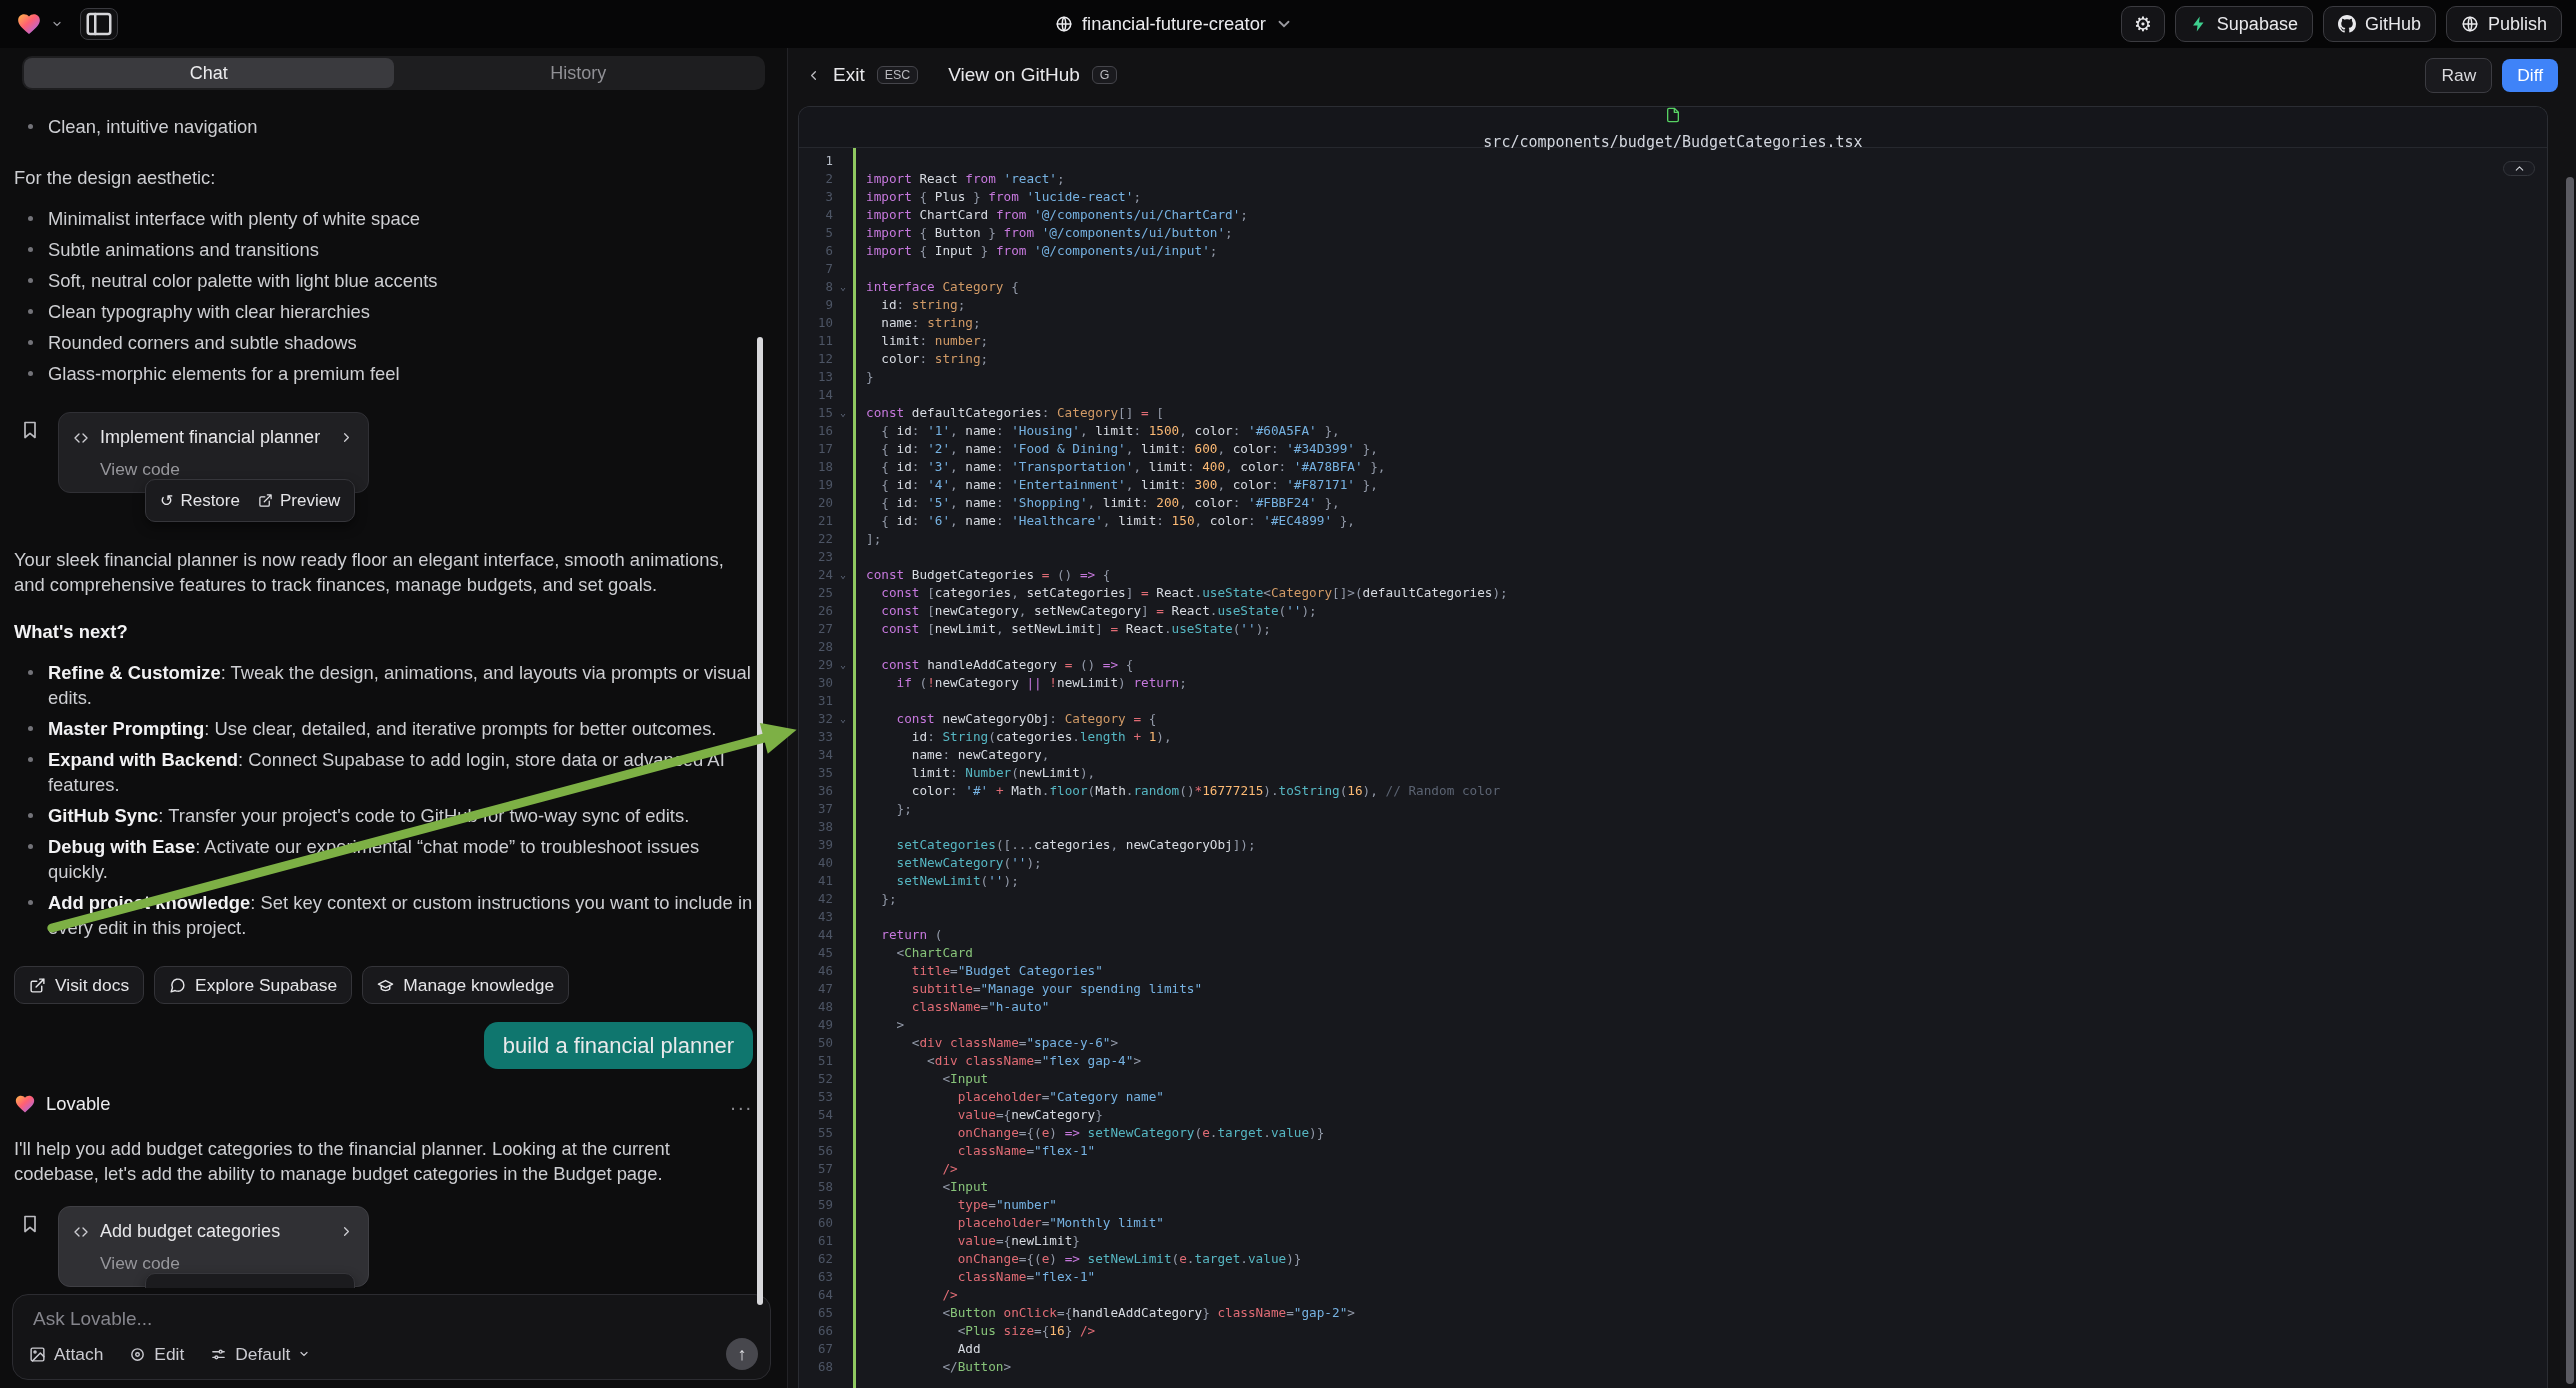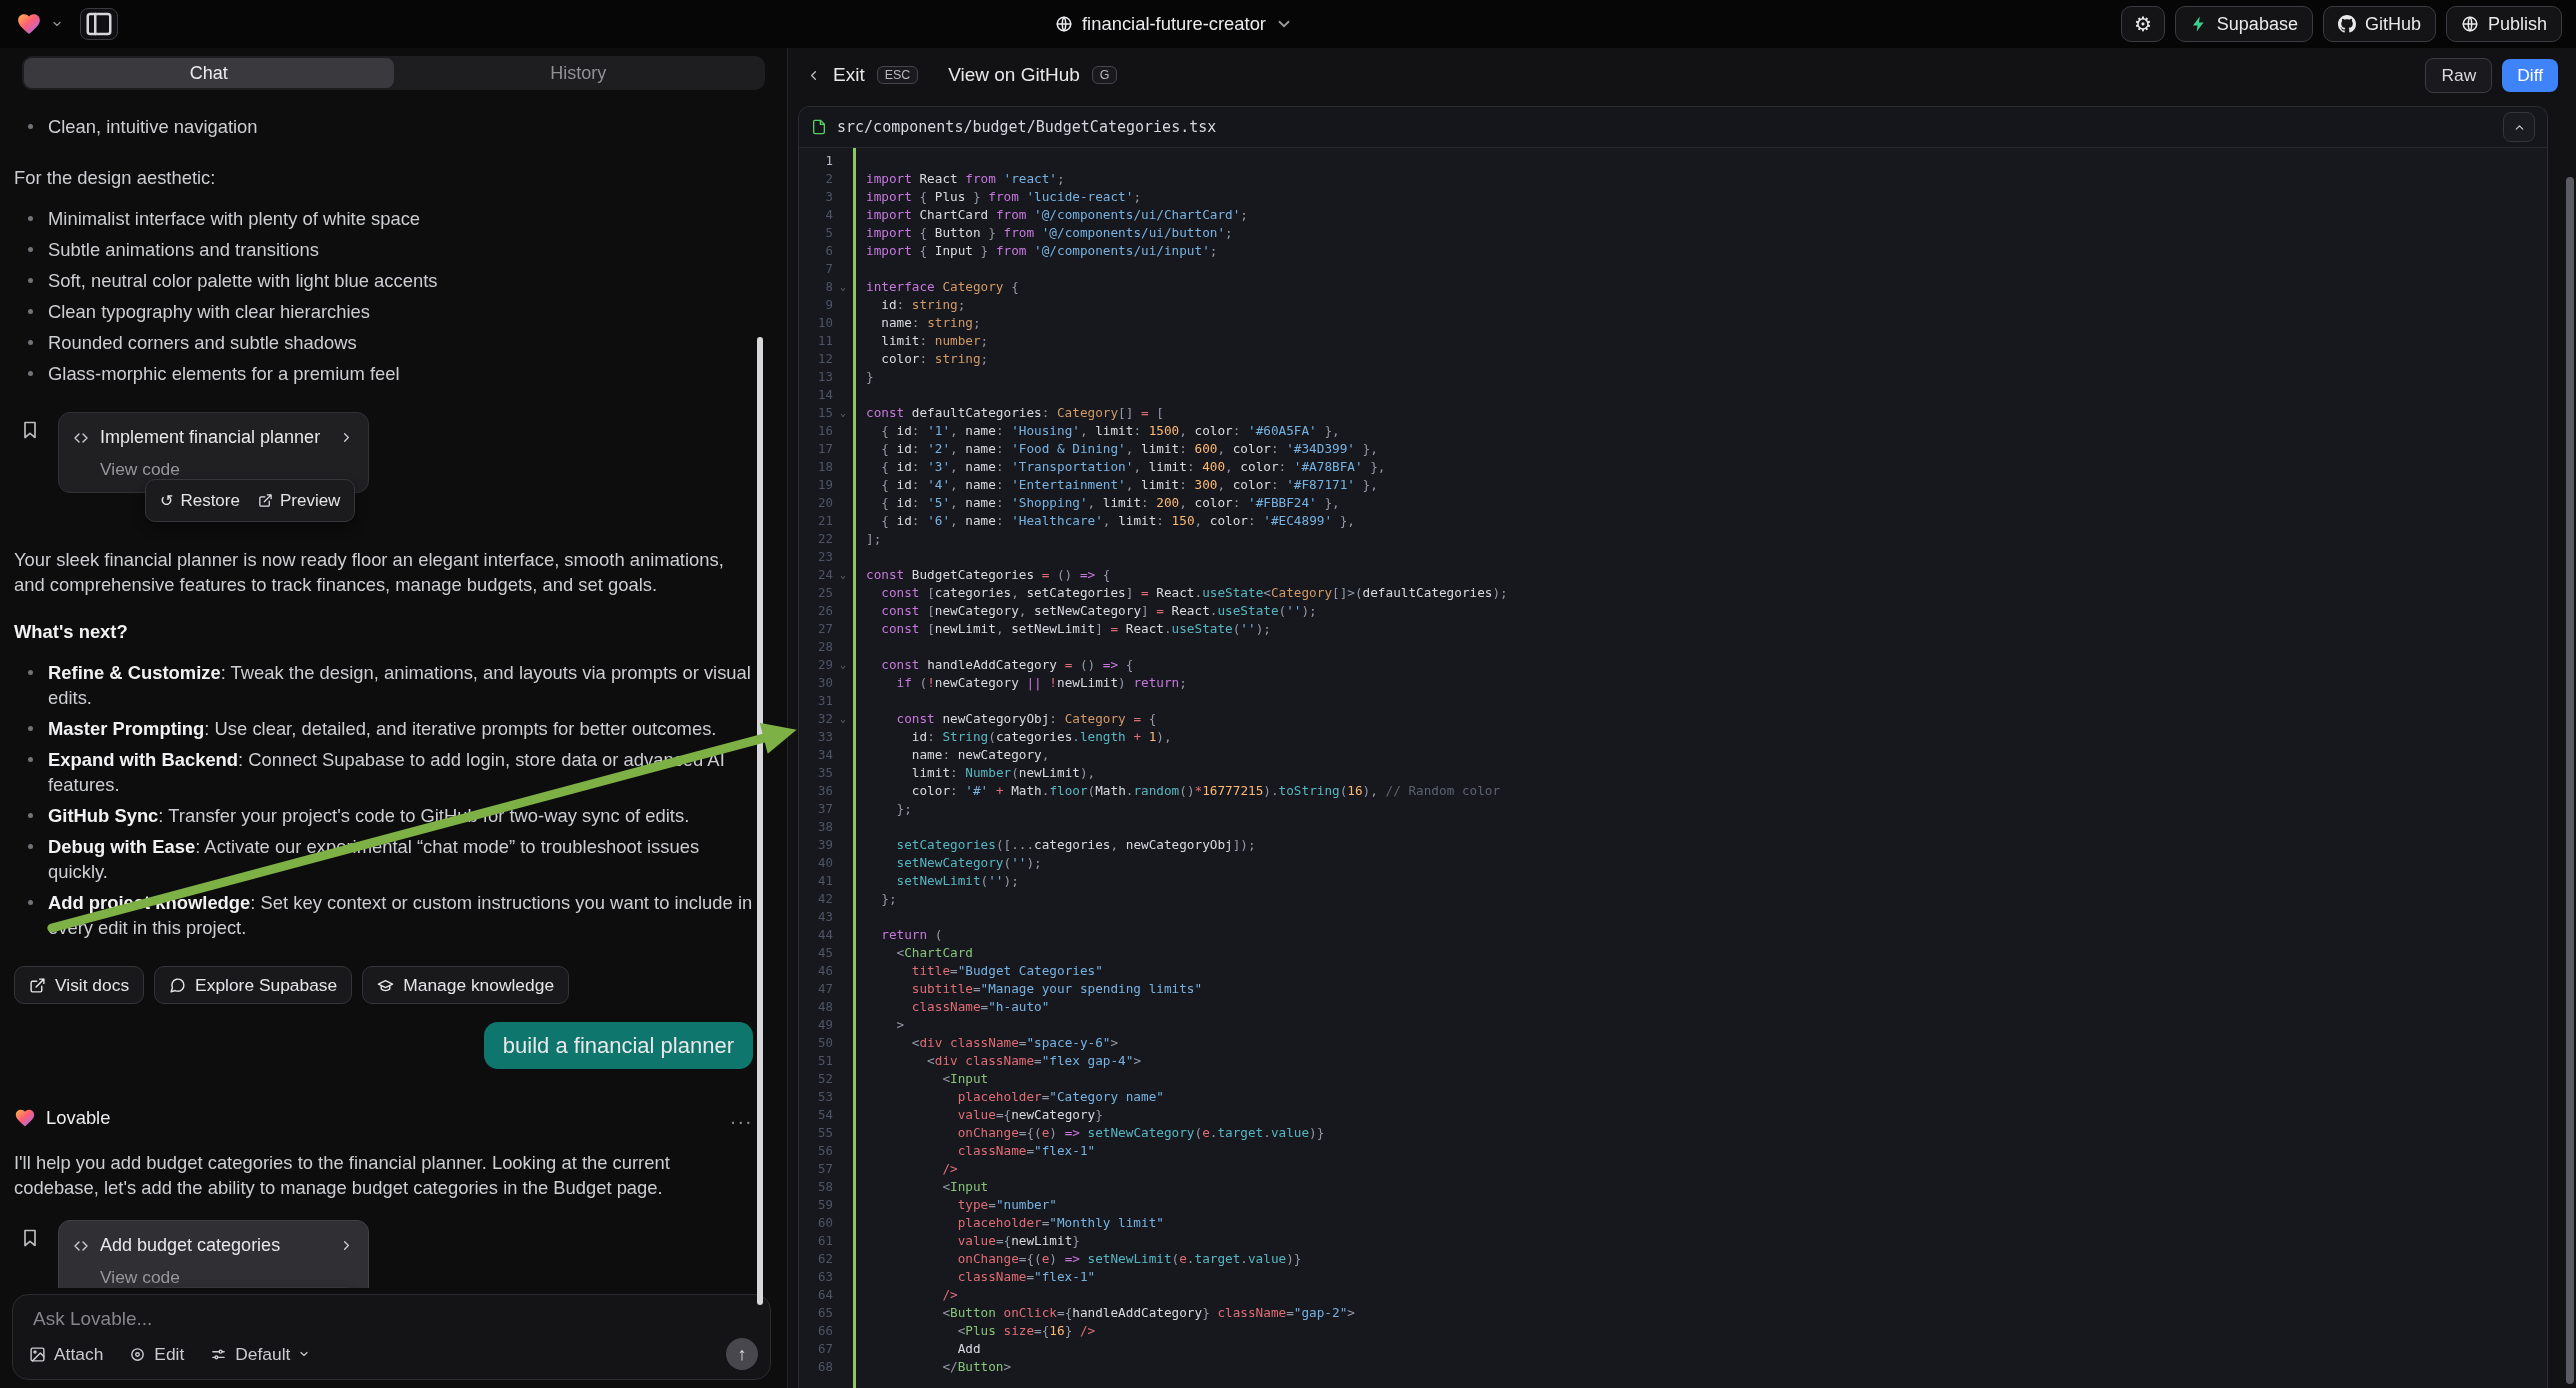--- a/index.html
+++ b/index.html
@@ -44,21 +44,21 @@
   .c-ul li b{color:#f1f1f3;}
   .msg-para{margin-top:20px;}
   .msg-heading{margin-top:22px;font-weight:700;color:#f2f2f4;}
   .chip-row{display:flex;gap:10px;margin-top:20px;}
   .chip{display:flex;align-items:center;gap:9px;height:36px;padding:0 14px;border:1px solid #343439;
         background:#19191c;border-radius:10px;color:#e5e5e8;font-size:17.4px;white-space:nowrap;}
   .chip svg{width:17px;height:17px}
   .user-row{display:flex;justify-content:flex-end;margin-top:18px;}
   .user-bubble{background:#0f766e;border-radius:14px;padding:11px 19px;font-size:22px;color:#e9e9eb;
                max-width:62%;}
-  .agent-row{display:flex;align-items:center;gap:10px;margin-top:36px;color:#ededef;}
+  .agent-row{display:flex;align-items:center;gap:10px;margin-top:22px;color:#ededef;}
   .agent-row svg{width:22px;height:22px}
   .agent-dots{margin-left:auto;color:#8a8a90;letter-spacing:2px;font-size:20px;}
 
   .version-wrap{position:relative;margin:20px 0 34px 4px;padding-left:40px;width:fit-content;}
   .bookmark{position:absolute;left:2px;top:8px;color:#bcbcc1;}
   .bookmark svg{width:20px;height:20px}
   .version-card{width:311px;background:#202023;border:1px solid #303035;border-radius:12px;
                 padding:12px 14px 10px;box-sizing:border-box;}
   .version-card.hl{background:#303034;border-color:#3f3f44;}
   .vc-row1{display:flex;align-items:center;gap:11px;color:#e7e7ea;font-size:18px;}
@@ -98,21 +98,21 @@
   .rp-gh{margin-left:18px;}
   .rp-right{margin-left:auto;display:flex;align-items:center;gap:10px;}
   .btn-raw{height:33px;display:flex;align-items:center;padding:0 15px;border:1px solid #3c3c42;
            border-radius:8px;color:#dadade;background:#1a1a1e;font-size:17.4px;}
   .btn-diff{height:33px;display:flex;align-items:center;padding:0 15px;border-radius:8px;color:#fff;
             background:#3f83f8;font-size:17.4px;}
 
   .file-card{position:absolute;left:10px;right:28px;top:58px;bottom:0;background:#17181d;
              border:1px solid #2b2d33;border-bottom:none;border-radius:12px 12px 0 0;overflow:hidden;}
   .fc-header{height:40px;display:flex;align-items:center;gap:10px;padding:0 12px;
-             border-bottom:1px solid #26282e;background:#15161b;}
+             border-bottom:1px solid #26282e;background:#15161b;flex-direction:column;}
   .fc-header svg{width:16px;height:16px}
   .file-path{font-family:"DejaVu Sans Mono",monospace;font-size:15px;color:#d3d7df;}
   .collapse-btn{margin-left:auto;width:30px;height:28px;border:1px solid #34363c;border-radius:8px;
                 display:flex;align-items:center;justify-content:center;color:#cfd2d8;background:#1a1b21;}
   .collapse-btn svg{width:13px;height:13px}
   .code-area{position:absolute;top:41px;left:0;right:0;bottom:0;padding-top:4px;overflow:hidden;
              font-family:"DejaVu Sans Mono",monospace;font-size:12.7px;}
   .diff-bar{position:absolute;left:54px;top:0;bottom:0;width:3px;background:#8fc860;}
   .code-line{display:flex;height:18px;line-height:18px;align-items:center;}
   .ln{width:34px;flex:none;text-align:right;color:#4d5565;font-size:12.4px;}

